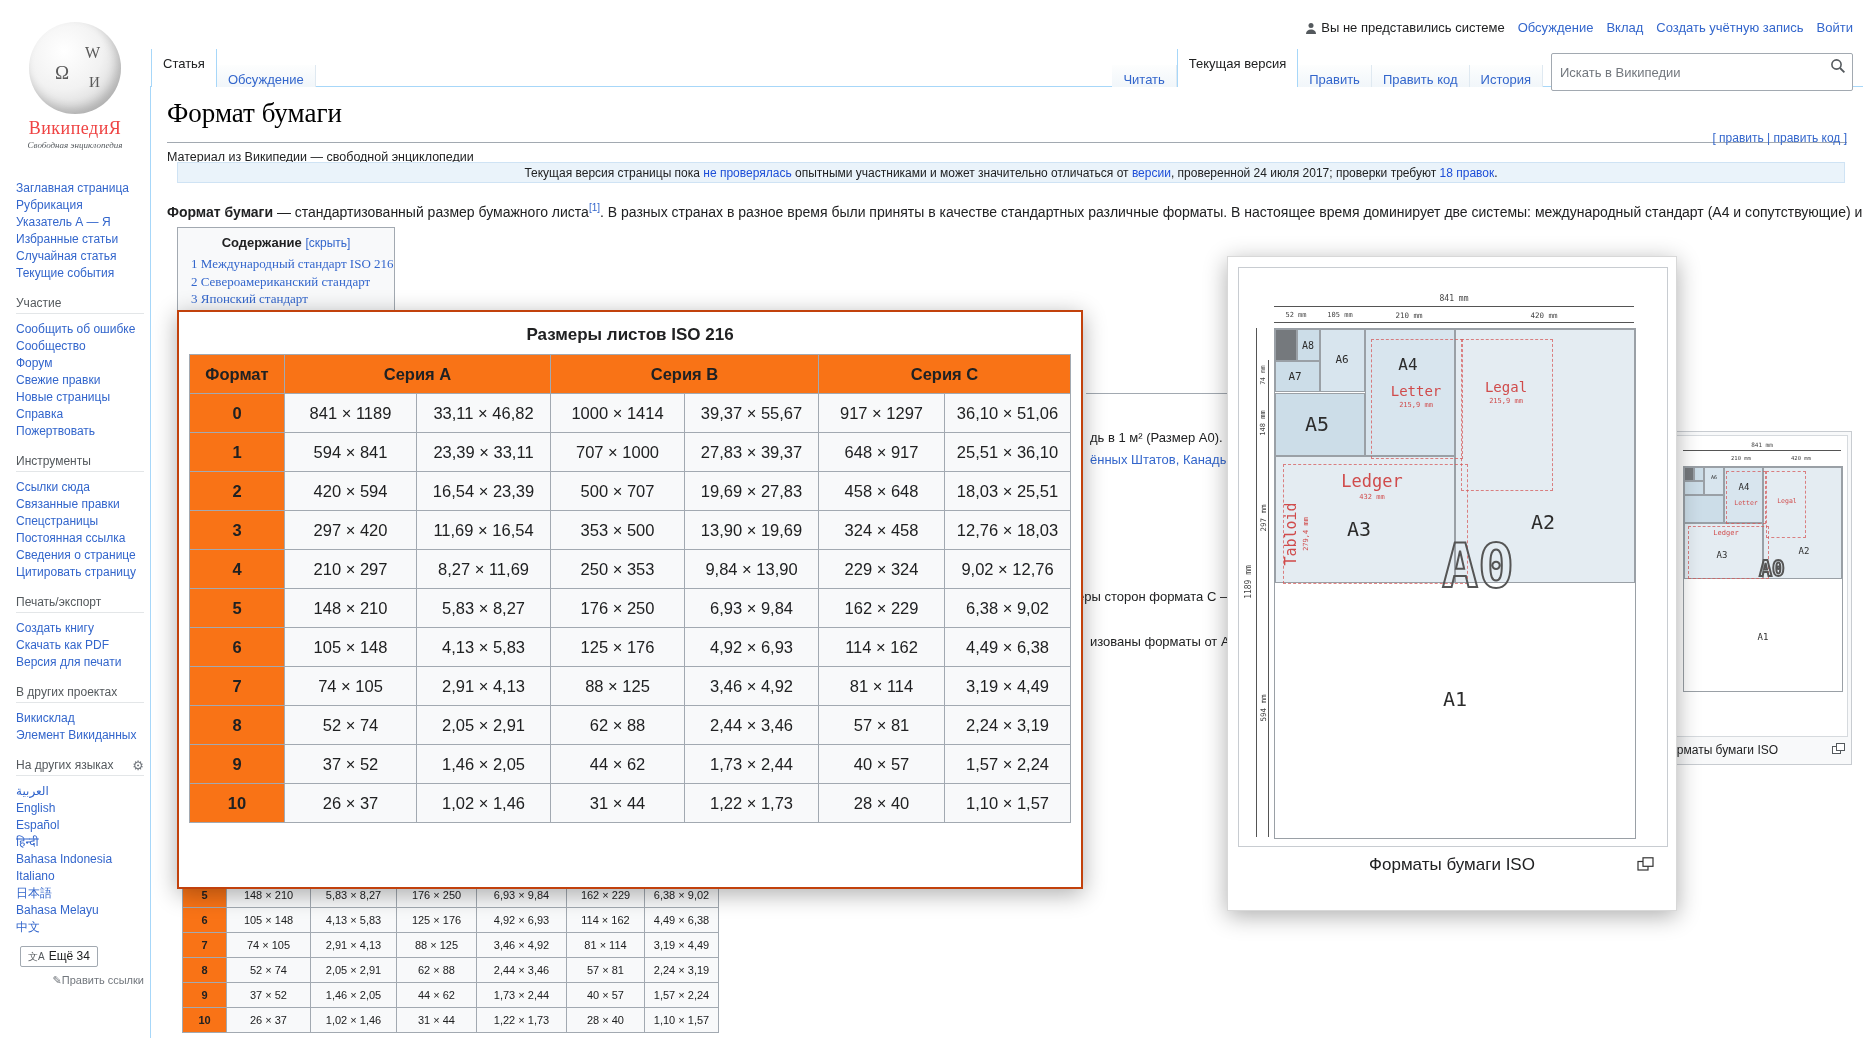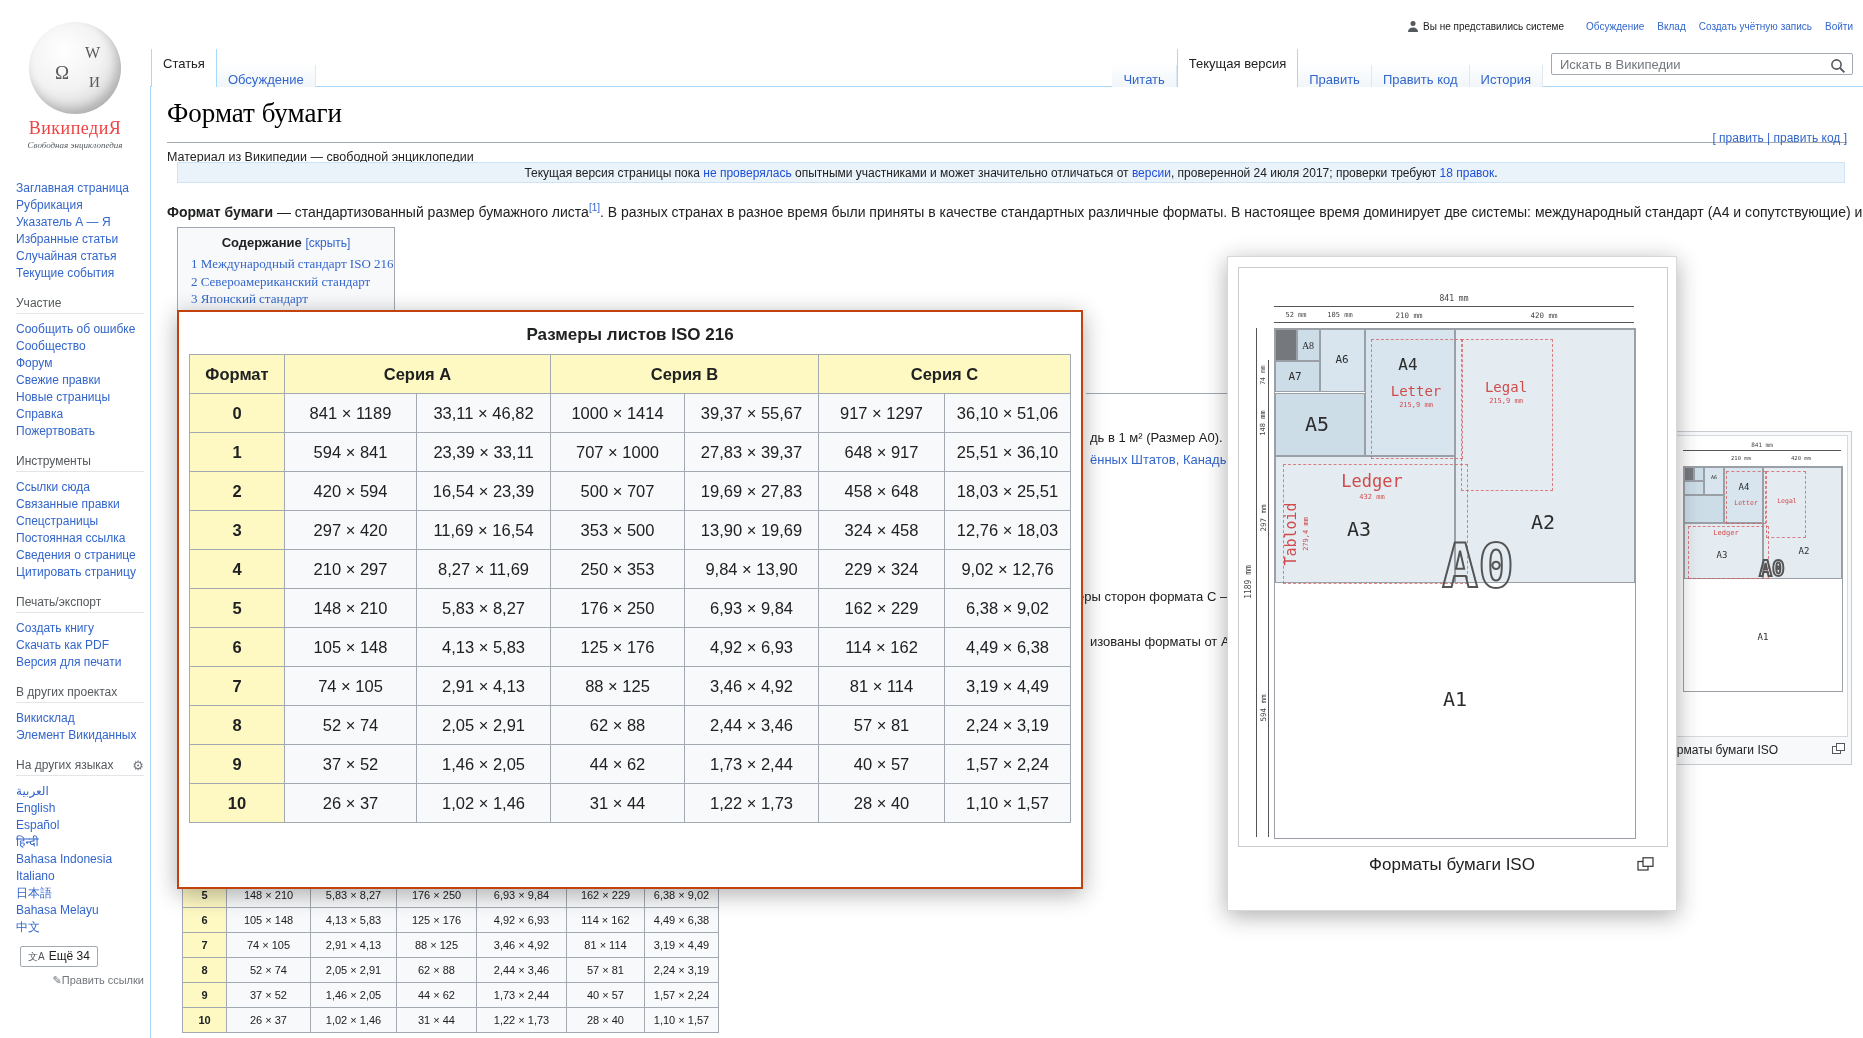--- a/index.html
+++ b/index.html
@@ -1,20 +1,20 @@
 <!DOCTYPE html>
 <html><head>
 <meta charset="utf-8">
 <style>
   html,body{margin:0;padding:0;background:#fff;}
   #screen{position:relative;width:1863px;height:1038px;overflow:hidden;background:#fff;
           font-family:"Liberation Sans",sans-serif;color:#202122;}
   a{text-decoration:none;color:#1d4ed8;cursor:pointer;}
   
-  #personal-bar{position:absolute;top:20px;right:10px;display:flex;gap:22px;align-items:center;font-size:10px;}
+  #personal-bar{position:absolute;top:20px;right:10px;display:flex;gap:13px;align-items:center;font-size:13px;}
   #personal-bar .status{color:#202122;display:flex;align-items:center;gap:4px;}
   .plink{color:#3366cc;}
   
   #logo{position:absolute;left:0;top:8px;width:150px;text-align:center;}
   #logo .globe{width:92px;height:92px;margin:14px auto 4px;border-radius:50%;
       background:radial-gradient(circle at 38% 32%,#ffffff 0%,#f2f2f2 45%,#d5d5d5 80%,#bfbfbf 100%);
       box-shadow:inset -4px -6px 10px rgba(0,0,0,.18);position:relative;}
   #logo .globe span{position:absolute;color:#5a5a5a;font-family:"Liberation Serif",serif;}
   #logo .g1{left:26px;top:40px;font-size:19px;}
   #logo .g2{left:56px;top:22px;font-size:16px;}
@@ -35,21 +35,21 @@
   .sb-edit{color:#72777d;font-size:11px;margin-top:5px;text-align:right;white-space:nowrap;cursor:pointer;}
   
   #content-vline{position:absolute;left:150px;top:86px;bottom:0;width:1px;background:#a7d7f9;}
   #content-hline{position:absolute;left:150px;right:0;top:86px;height:1px;background:#a7d7f9;}
   .tabbar{position:absolute;top:56px;height:31px;display:flex;align-items:flex-end;z-index:3;}
   #tabs-left{left:151px;}
   #tabs-right{right:320px;}
   .tab{padding:7px 11px 0;font-size:13px;color:#3366cc;cursor:pointer;
        background:linear-gradient(to bottom,#fdfefe, #f1f6fa);border-right:1px solid #dfe9f1;white-space:nowrap;}
   .tab.active{background:#fff;color:#202122;border-left:1px solid #a7d7f9;border-right:1px solid #a7d7f9;height:31px;}
-  #search-wrap{position:absolute;top:53px;right:10px;width:302px;height:22px;z-index:3;}
+  #search-wrap{position:absolute;top:53px;right:10px;width:302px;height:38px;z-index:3;}
   #search-input{width:100%;height:100%;box-sizing:border-box;border:1px solid #a2a9b1;border-radius:2px;
        padding:0 30px 0 8px;font-size:13px;font-family:"Liberation Sans",sans-serif;color:#202122;}
   #search-input::placeholder{color:#72777d;}
   #search-icon{position:absolute;right:7px;top:5px;cursor:pointer;}
   
   #page-title{position:absolute;left:167px;top:98px;margin:0;font-family:"Liberation Serif",serif;
        font-weight:normal;font-size:27px;color:#000;z-index:1;}
   #title-rule{position:absolute;left:167px;top:142px;width:1680px;height:1px;background:#a2a9b1;}
   #edit-links{position:absolute;right:16px;top:131px;font-size:12px;color:#3366cc;cursor:pointer;}
   #tagline{position:absolute;left:167px;top:150px;font-size:12.5px;color:#202122;}
@@ -68,21 +68,21 @@
   
   .frag{position:absolute;font-size:13px;white-space:nowrap;z-index:0;}
   #frag1{left:1090px;top:430px;}
   #frag2{left:1090px;top:452px;color:#3366cc;}
   #frag3{left:1077px;top:589px;}
   #frag4{left:1090px;top:634px;}
   #heading-line{position:absolute;left:1086px;top:393px;width:146px;height:1px;background:#a2a9b1;}
   
   table.wt{border-collapse:collapse;table-layout:fixed;}
   table.wt th,table.wt td{border:1px solid #a2a9b1;text-align:center;overflow:hidden;}
-  table.wt th{background:#fef9c3;font-weight:bold;}
+  table.wt th{background:#f97316;font-weight:bold;}
   table.wt td{background:#f8f9fa;}
   #table-card{position:absolute;left:177px;top:310px;width:906px;height:579px;background:#fff;z-index:20;
        box-shadow:0 5px 22px rgba(0,0,0,.32);border:2px solid #c2410c;box-sizing:border-box;}
   #table-card .cap{ text-align:center;font-weight:bold;font-size:17px;padding:13px 0 9px;}
   #iso-table{margin:0 auto;font-size:16.5px;}
   #iso-table th,#iso-table td{height:38px;padding:0 2px;}
   #bg-table-wrap{position:absolute;left:182px;top:882px;z-index:1;}
   #bg-table{font-size:11px;}
   #bg-table th,#bg-table td{height:24px;padding:0 2px;}
   
@@ -475,21 +475,21 @@
           <div class="rect cell" style="left:0;top:64px;width:90px;height:63px;"></div>
           <div class="rect cell2" style="left:45px;top:0;width:45px;height:63px;"></div>
           <div class="rect cell" style="left:0;top:32px;width:45px;height:31px;"></div>
           <div class="rect cell" style="left:22px;top:0;width:23px;height:32px;"></div>
           <div class="rect dark" style="left:0;top:0;width:22px;height:32px;"></div>
 
           <div class="redrect" style="left:96px;top:10px;width:92px;height:120px;"></div>
           <div class="redrect" style="left:186px;top:10px;width:92px;height:152px;"></div>
           <div class="redrect" style="left:8px;top:135px;width:185px;height:120px;"></div>
 
-          <span class="alabel" style="left:33px;top:16px;font-size:10px;font-family:Liberation Serif, serif;">A8</span>
+          <span class="alabel" style="left:33px;top:16px;font-size:10px;">A8</span>
           <span class="alabel" style="left:67px;top:30px;font-size:11px;">A6</span>
           <span class="alabel" style="left:20px;top:47px;font-size:11px;">A7</span>
           <span class="alabel" style="left:42px;top:95px;font-size:20px;">A5</span>
           <span class="alabel" style="left:133px;top:35px;font-size:16px;">A4</span>
           <span class="alabel red" style="left:141px;top:62px;font-size:14px;">Letter</span>
           <span class="reddim" style="left:141px;top:76px;">215,9 mm</span>
           <span class="alabel red" style="left:231px;top:58px;font-size:14px;">Legal</span>
           <span class="reddim" style="left:231px;top:72px;">215,9 mm</span>
           <span class="alabel red" style="left:97px;top:152px;font-size:17px;">Ledger</span>
           <span class="reddim" style="left:97px;top:168px;">432 mm</span>

